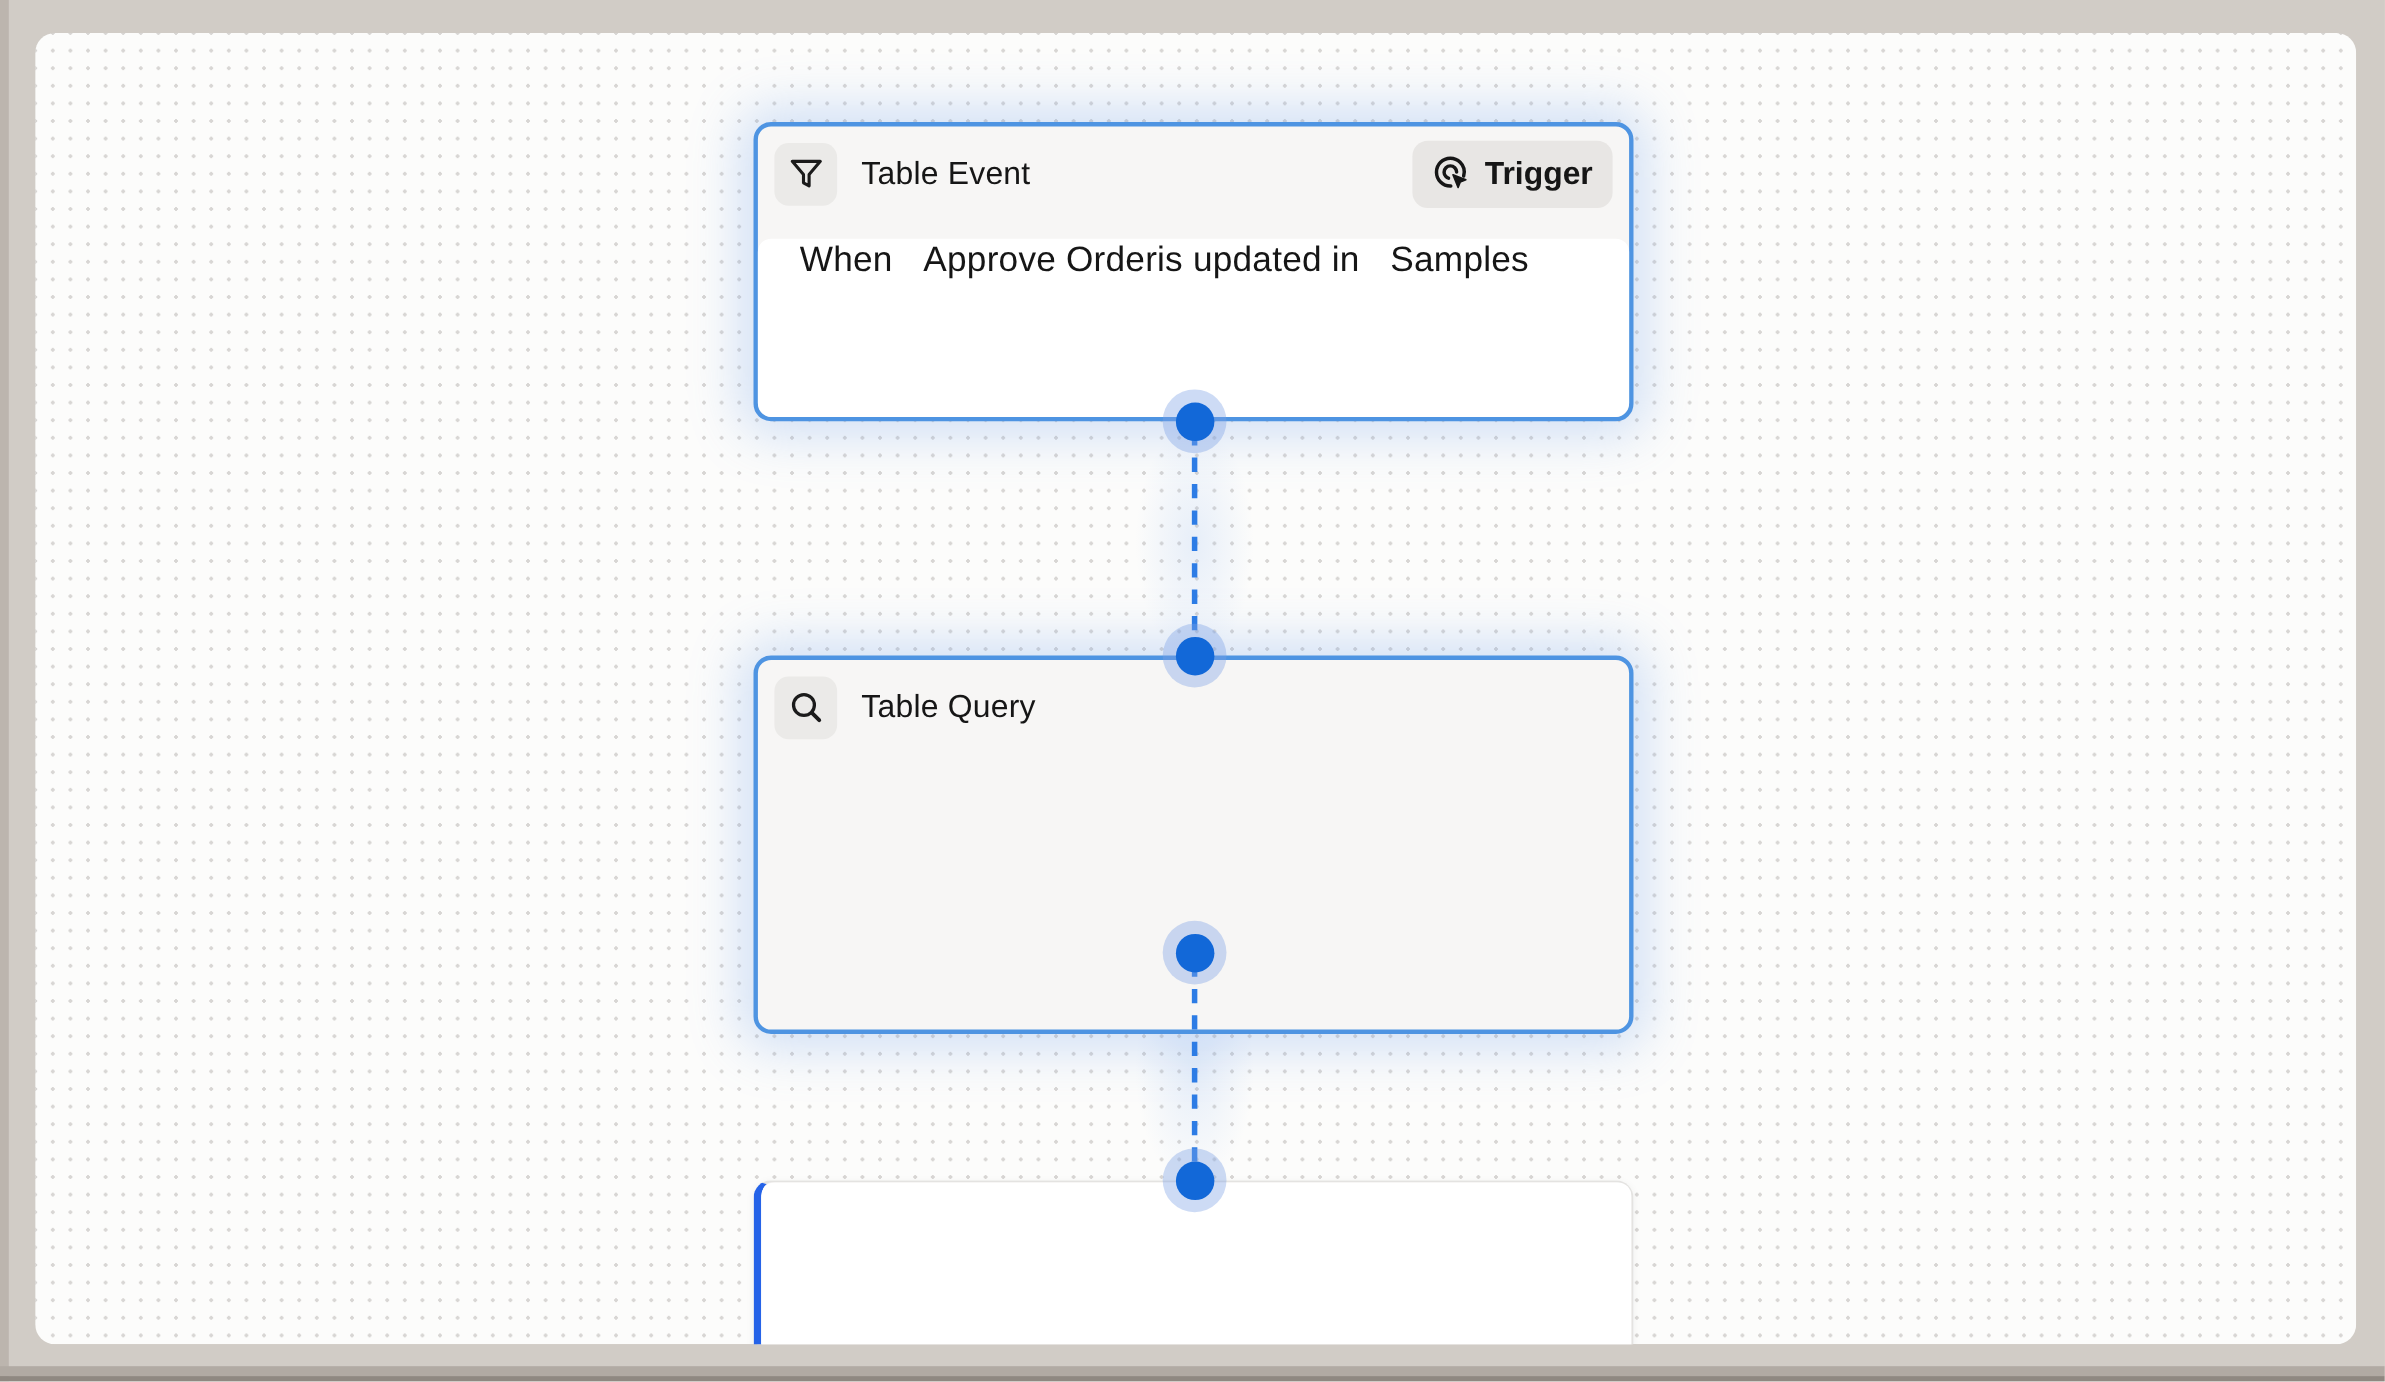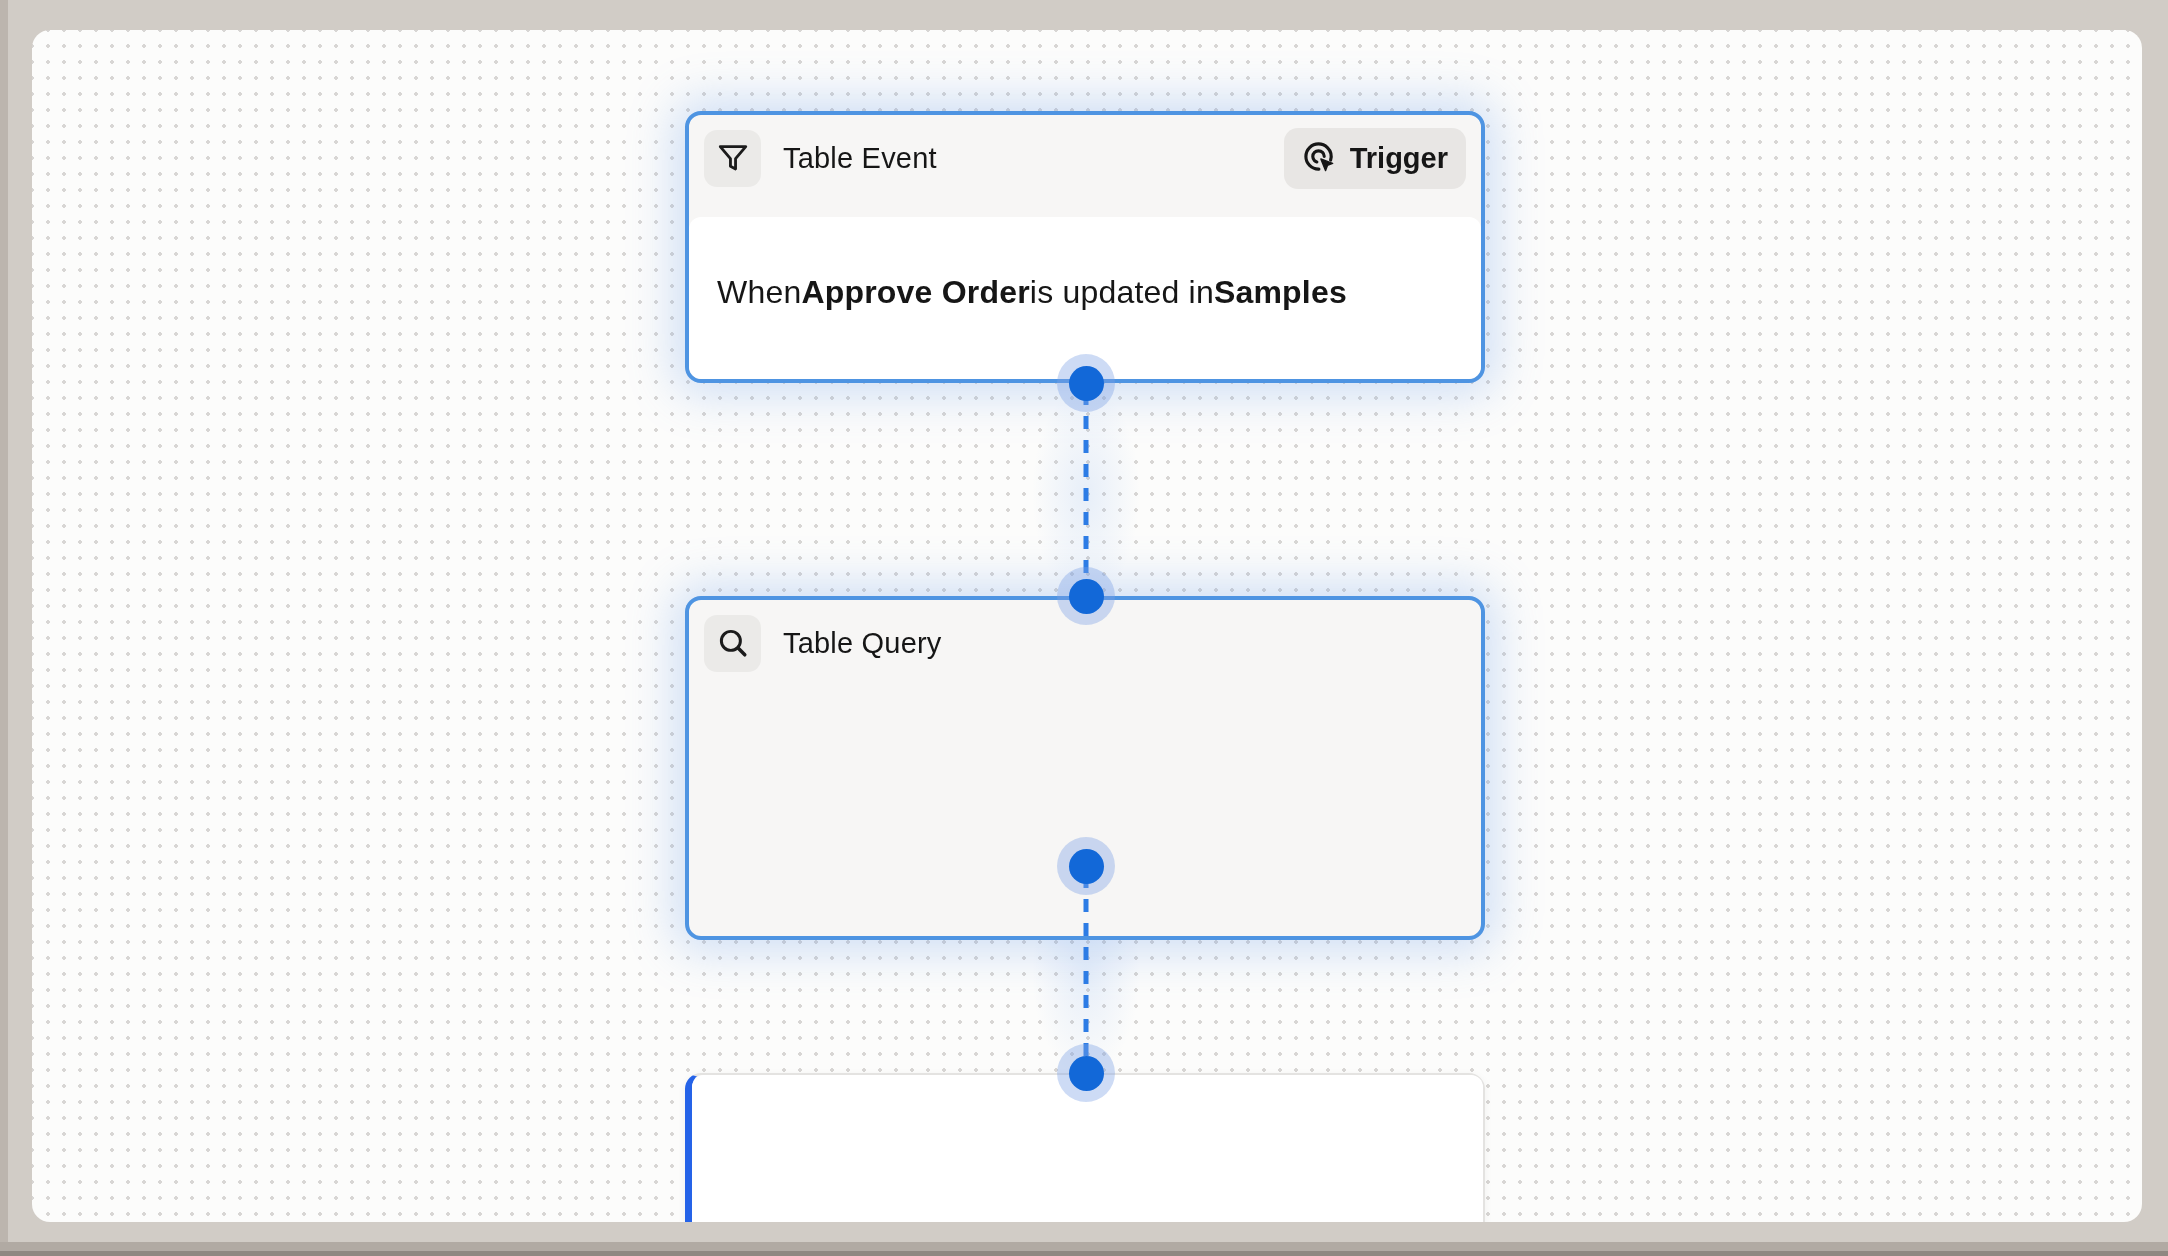--- a/index.html
+++ b/index.html
@@ -47,24 +47,24 @@
   .node-title{font-size:29px;font-weight:500;color:var(--text,#161616);letter-spacing:.2px;}
   .badge{
     margin-left:auto;height:61px;border-radius:14px;background:var(--badge-bg,#e8e6e4);
     display:flex;align-items:center;gap:12px;padding:0 18px;color:var(--text,#161616);
     font-size:29px;font-weight:700;text-align:center;
   }
   .badge svg{width:36px;height:36px;}
 
   .node-body{
     flex:1;background:#fff;border-radius:12px 12px 13px 13px;
-    display:flex;align-items:center;padding:0 38px 12px 28px;box-sizing:border-box;
+    display:flex;padding:0 38px 12px 38px;box-sizing:border-box;
     font-size:32px;color:var(--text,#161616);letter-spacing:.2px;
   }
-  .node-body .b{font-weight:700;}
+  .node-body .b{font-weight:400;margin-left:28px;}
 
   .conn-glow{
     position:absolute;left:994px;width:120px;
     background:radial-gradient(ellipse 60% 55% at center,rgba(110,160,235,.15),transparent 75%);
   }
   .glow-1{top:333px;height:260px;}
   .glow-2{top:816px;height:254px;}
 
   .connectors{position:absolute;left:0;top:0;width:2110px;height:1192px;pointer-events:none;}
   .connectors line{stroke:var(--connector,#2d7ce5);stroke-width:5;stroke-dasharray:13 11;}

